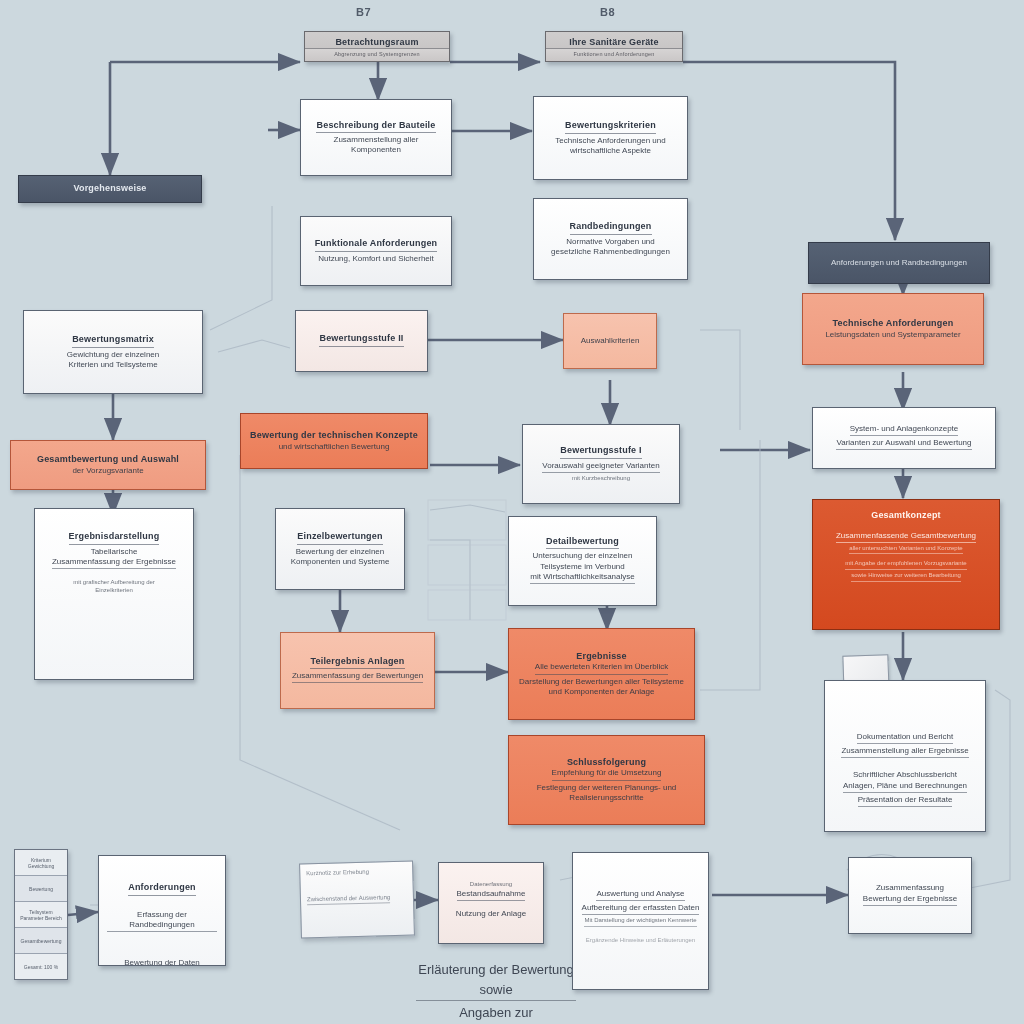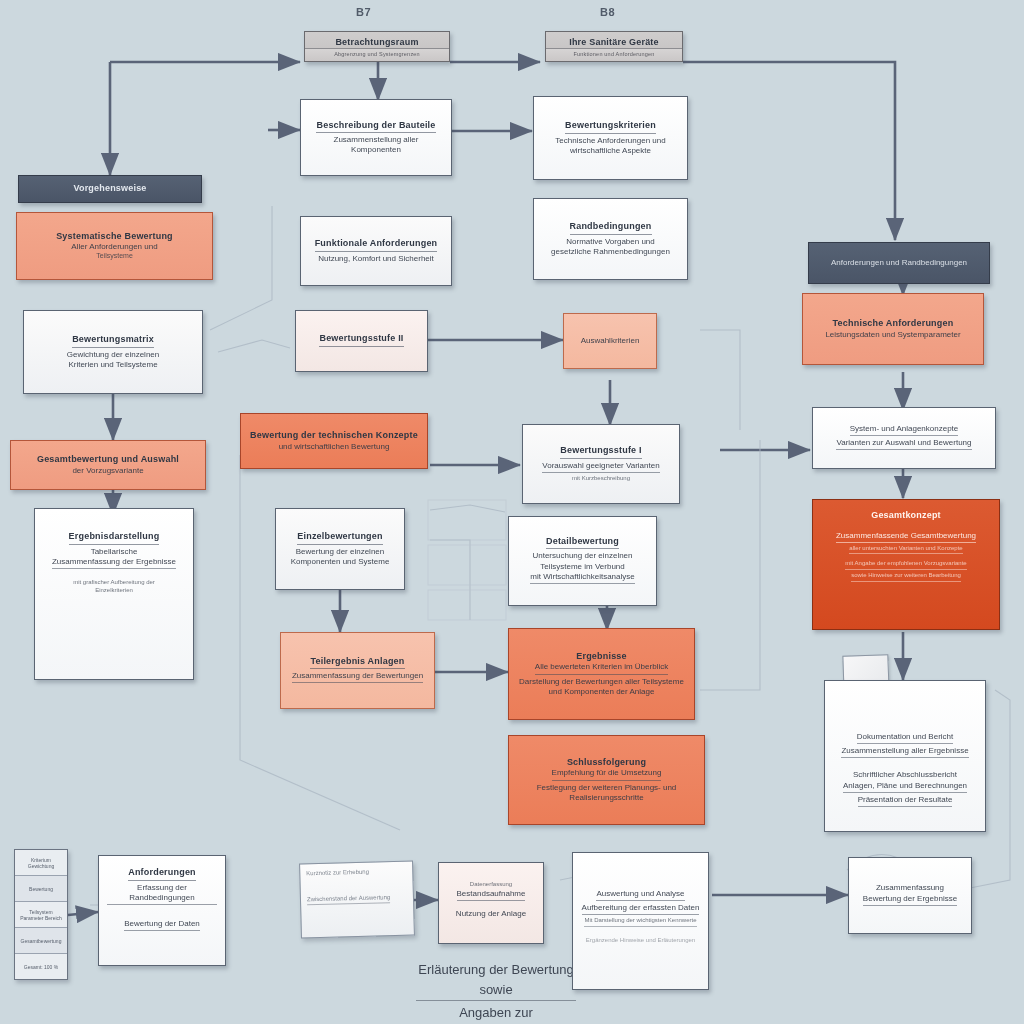--- a/index.html
+++ b/index.html
@@ -215,25 +215,20 @@
   <div class="node f-white" style="left:533px;top:198px;width:155px;height:82px;">
     <div class="t-title u">Randbedingungen</div>
     <div class="t-sub">Normative Vorgaben und</div>
     <div class="t-sub">gesetzliche Rahmenbedingungen</div>
   </div>
 
   <div class="node f-navy" style="left:18px;top:175px;width:184px;height:28px;">
     <div class="t-title">Vorgehensweise</div>
   </div>
 
-  <div class="node f-salmon" style="left:16px;top:212px;width:197px;height:68px;">
-    <div class="t-title">Systematische Bewertung</div>
-    <div class="t-sub">Aller Anforderungen und</div>
-    <div class="t-small">Teilsysteme</div>
-  </div>
 
   <div class="node f-offwhite" style="left:23px;top:310px;width:180px;height:84px;">
     <div class="t-title u">Bewertungsmatrix</div>
     <div class="t-sub">Gewichtung der einzelnen</div>
     <div class="t-sub">Kriterien und Teilsysteme</div>
   </div>
 
   <div class="node f-salmon" style="left:10px;top:440px;width:196px;height:50px;">
     <div class="t-title">Gesamtbewertung und Auswahl</div>
     <div class="t-sub">der Vorzugsvariante</div>
@@ -331,21 +326,21 @@
   </div>
 
   <div class="vtable" style="left:14px;top:849px;width:54px;height:131px;">
     <div class="vrow">Kriterium Gewichtung</div>
     <div class="vrow alt">Bewertung</div>
     <div class="vrow">Teilsystem Parameter Bereich</div>
     <div class="vrow alt">Gesamtbewertung</div>
     <div class="vrow">Gesamt: 100 %</div>
   </div>
 
-  <div class="node f-white" style="left:98px;top:855px;width:128px;height:111px;justify-content:flex-start;padding-top:11px;">
+  <div class="node f-white" style="left:98px;top:855px;width:128px;height:111px;justify-content:flex-start;padding-top:26px;gap:12px;">
     <div class="t-title u">Anforderungen</div>
     <div class="t-sub u">Erfassung der Randbedingungen</div>
     <div class="t-sub u" style="margin-top:12px;">Bewertung der Daten</div>
   </div>
 
   <div class="sticky" style="left:300px;top:862px;width:114px;height:75px;">
     <div class="t-tiny">Kurznotiz zur Erhebung</div>
     <div class="t-tiny u" style="margin-top:18px;">Zwischenstand der Auswertung</div>
   </div>
 

